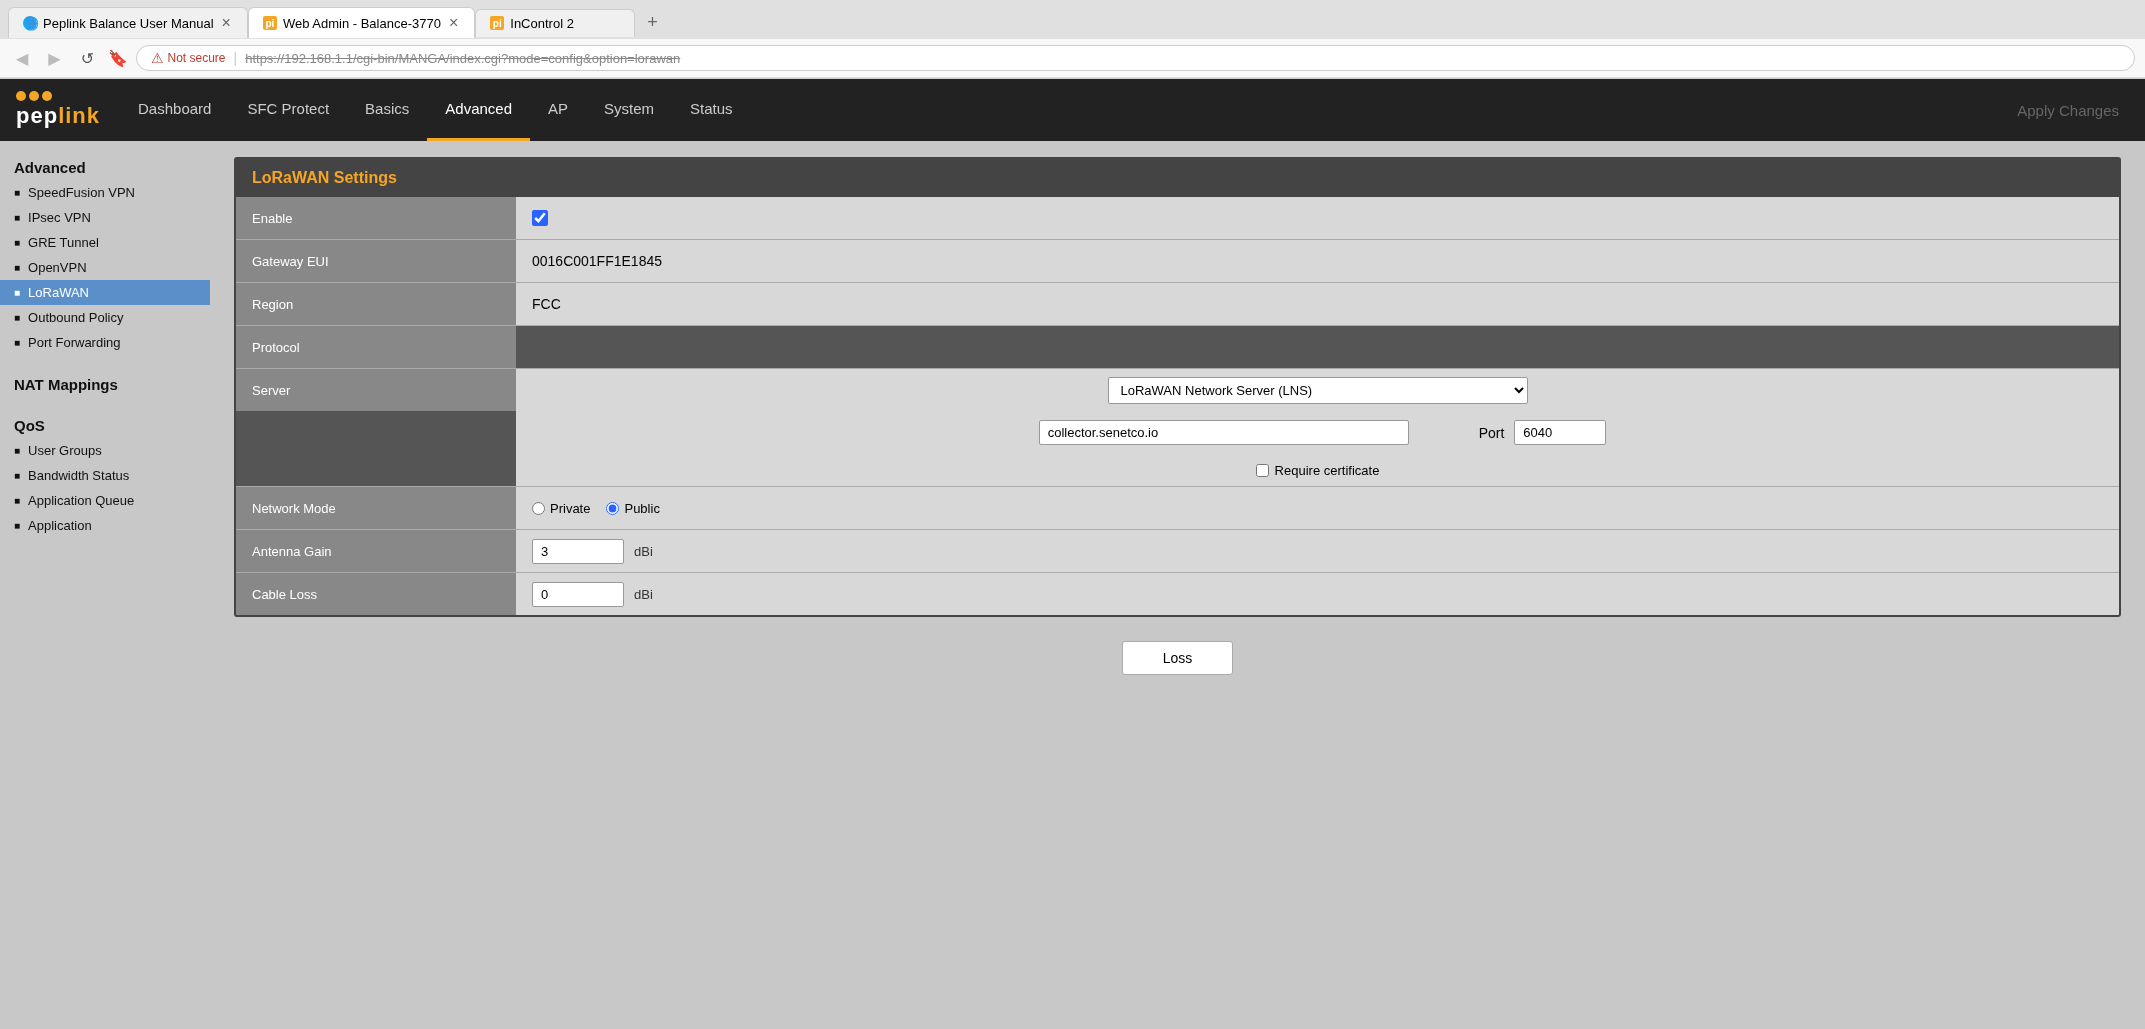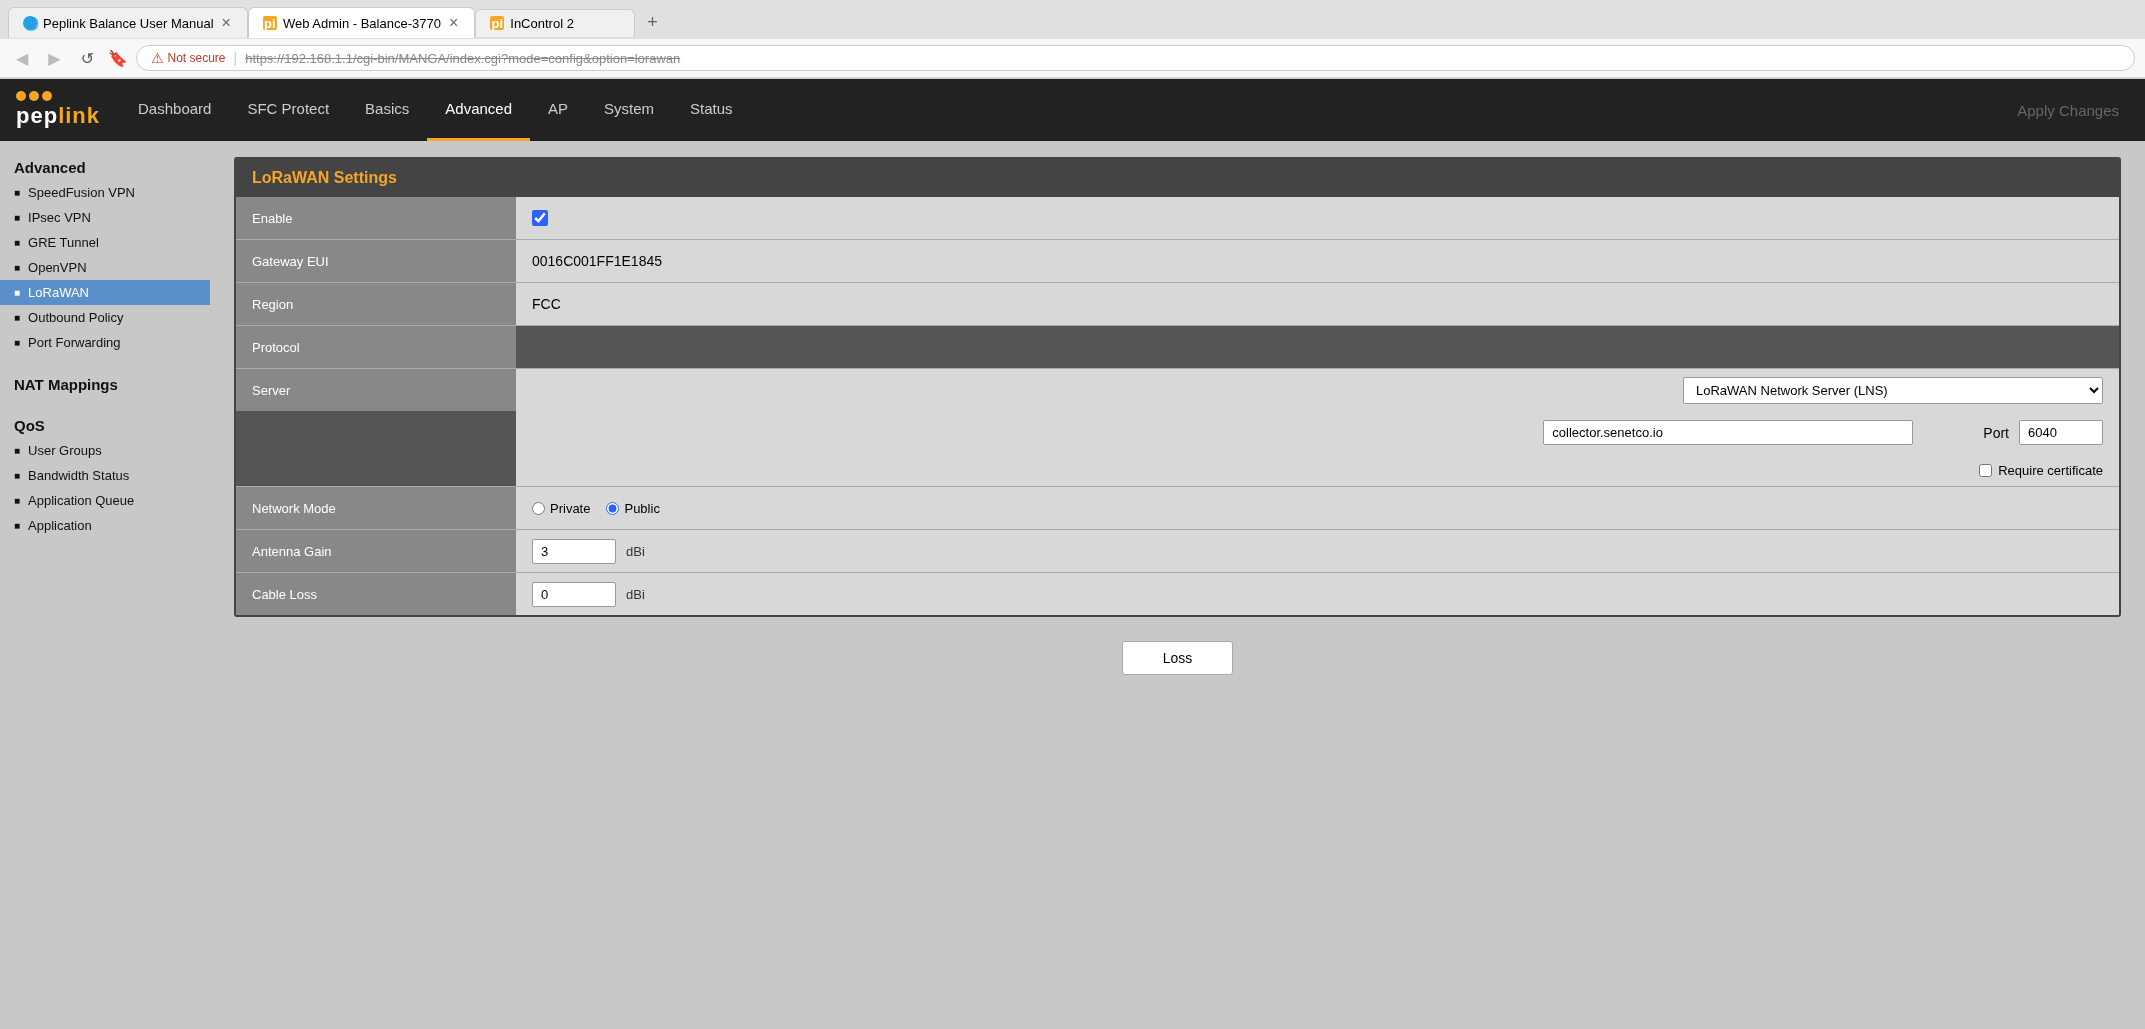--- a/index.html
+++ b/index.html
@@ -5,21 +5,21 @@
     * { box-sizing: border-box; margin: 0; padding: 0; }
     body { font-family: Arial, sans-serif; font-size: 14px; background: #d0d0d0; }
 
     
     .browser-chrome { background: #f0f0f0; border-bottom: 1px solid #ccc; }
     .tab-bar { display: flex; align-items: center; padding: 6px 8px 0; background: #e0e0e0; gap: 0; }
     .tab { display: flex; align-items: center; gap: 6px; padding: 6px 14px; background: #f0f0f0; border: 1px solid #ccc; border-bottom: none; border-radius: 6px 6px 0 0; font-size: 13px; cursor: pointer; min-width: 160px; }
     .tab.active { background: #fff; z-index: 1; }
     .tab-favicon { width: 14px; height: 14px; border-radius: 50%; display: inline-block; }
     .tab-favicon.globe { background: #4a90d9; }
-    .tab-favicon.pi { background: #f5a623; border-radius: 2px; color: white; font-size: 13px; display: flex; align-items: center; justify-content: center; font-weight: bold; }
+    .tab-favicon.pi { background: #f5a623; border-radius: 2px; color: white; font-size: 10px; display: flex; align-items: center; justify-content: center; font-weight: bold; }
     .tab-close { margin-left: auto; color: #666; font-size: 16px; cursor: pointer; padding: 0 2px; }
     .tab-new { padding: 6px 12px; font-size: 18px; cursor: pointer; color: #666; }
 
     .address-bar { display: flex; align-items: center; padding: 6px 10px; background: #f8f8f8; border-bottom: 1px solid #ddd; gap: 8px; }
     .nav-btn { background: none; border: none; cursor: pointer; font-size: 16px; color: #555; padding: 2px 6px; }
     .nav-btn:disabled { color: #bbb; cursor: default; }
     .url-bar { flex: 1; display: flex; align-items: center; background: white; border: 1px solid #ccc; border-radius: 20px; padding: 4px 14px; gap: 8px; }
     .not-secure { color: #c0392b; font-size: 12px; display: flex; align-items: center; gap: 4px; }
     .url-text { font-size: 13px; color: #333; text-decoration: line-through; color: #888; }
     .bookmark-btn { background: none; border: none; font-size: 16px; cursor: pointer; color: #666; }
@@ -56,21 +56,21 @@
     .settings-container { background: #555; border: 2px solid #444; border-radius: 3px; overflow: hidden; }
     .settings-title { background: #444; padding: 10px 16px; font-size: 16px; font-weight: bold; color: #f5a623; }
     .settings-row { display: flex; align-items: flex-start; border-bottom: 1px solid #aaa; }
     .settings-row:last-child { border-bottom: none; }
     .settings-label { background: #888; color: white; width: 280px; flex-shrink: 0; padding: 10px 16px; font-size: 13px; font-weight: 500; min-height: 42px; display: flex; align-items: center; }
     .settings-value { background: #d8d8d8; flex: 1; padding: 8px 16px; display: flex; align-items: center; gap: 10px; min-height: 42px; flex-wrap: wrap; }
 
     
     .form-checkbox { width: 16px; height: 16px; accent-color: #2962ff; }
     .form-input { border: 1px solid #999; background: white; padding: 4px 8px; font-size: 13px; border-radius: 2px; }
-    .form-input.small { width: 84px; }
+    .form-input.small { width: 92px; }
     .form-input.medium { width: 200px; }
     .form-select { border: 1px solid #999; background: white; padding: 4px 8px; font-size: 13px; border-radius: 2px; cursor: pointer; }
     .form-select.wide { width: 240px; }
     .form-select.server-wide { width: 420px; }
     .radio-group { display: flex; align-items: center; gap: 16px; }
     .radio-label { display: flex; align-items: center; gap: 5px; font-size: 13px; cursor: pointer; }
     .radio-label input { accent-color: #2962ff; }
     .cert-row { display: flex; align-items: center; gap: 6px; font-size: 13px; margin-top: 8px; }
     .server-top { display: flex; align-items: center; gap: 10px; }
     .dbi-label { font-size: 13px; color: #333; }
@@ -217,21 +217,21 @@
           <span>FCC</span>
         </div>
       </div>
 
       <div class="settings-row">
         <div class="settings-label">Protocol</div>
       </div>
 
       <div class="settings-row">
         <div class="settings-label">Server</div>
-        <div class="settings-value" style="flex-direction: column; align-items: flex-end;">
+        <div class="settings-value" style="flex-direction: column; align-items: center;">
           <select class="form-select server-wide">
             <option value="lns">LoRaWAN Network Server (LNS)</option>
             <option value="cups">CUPS</option>
           </select>
           <div class="server-top" style="margin-top:6px;padding-left:10px;">
             <input type="text" class="form-input medium" style="width: 370px;" value="collector.senetco.io">
             <span style="margin-left:60px;">Port</span>
             <input type="text" class="form-input small" value="6040" style="">
           </div>
           <div class="cert-row">

